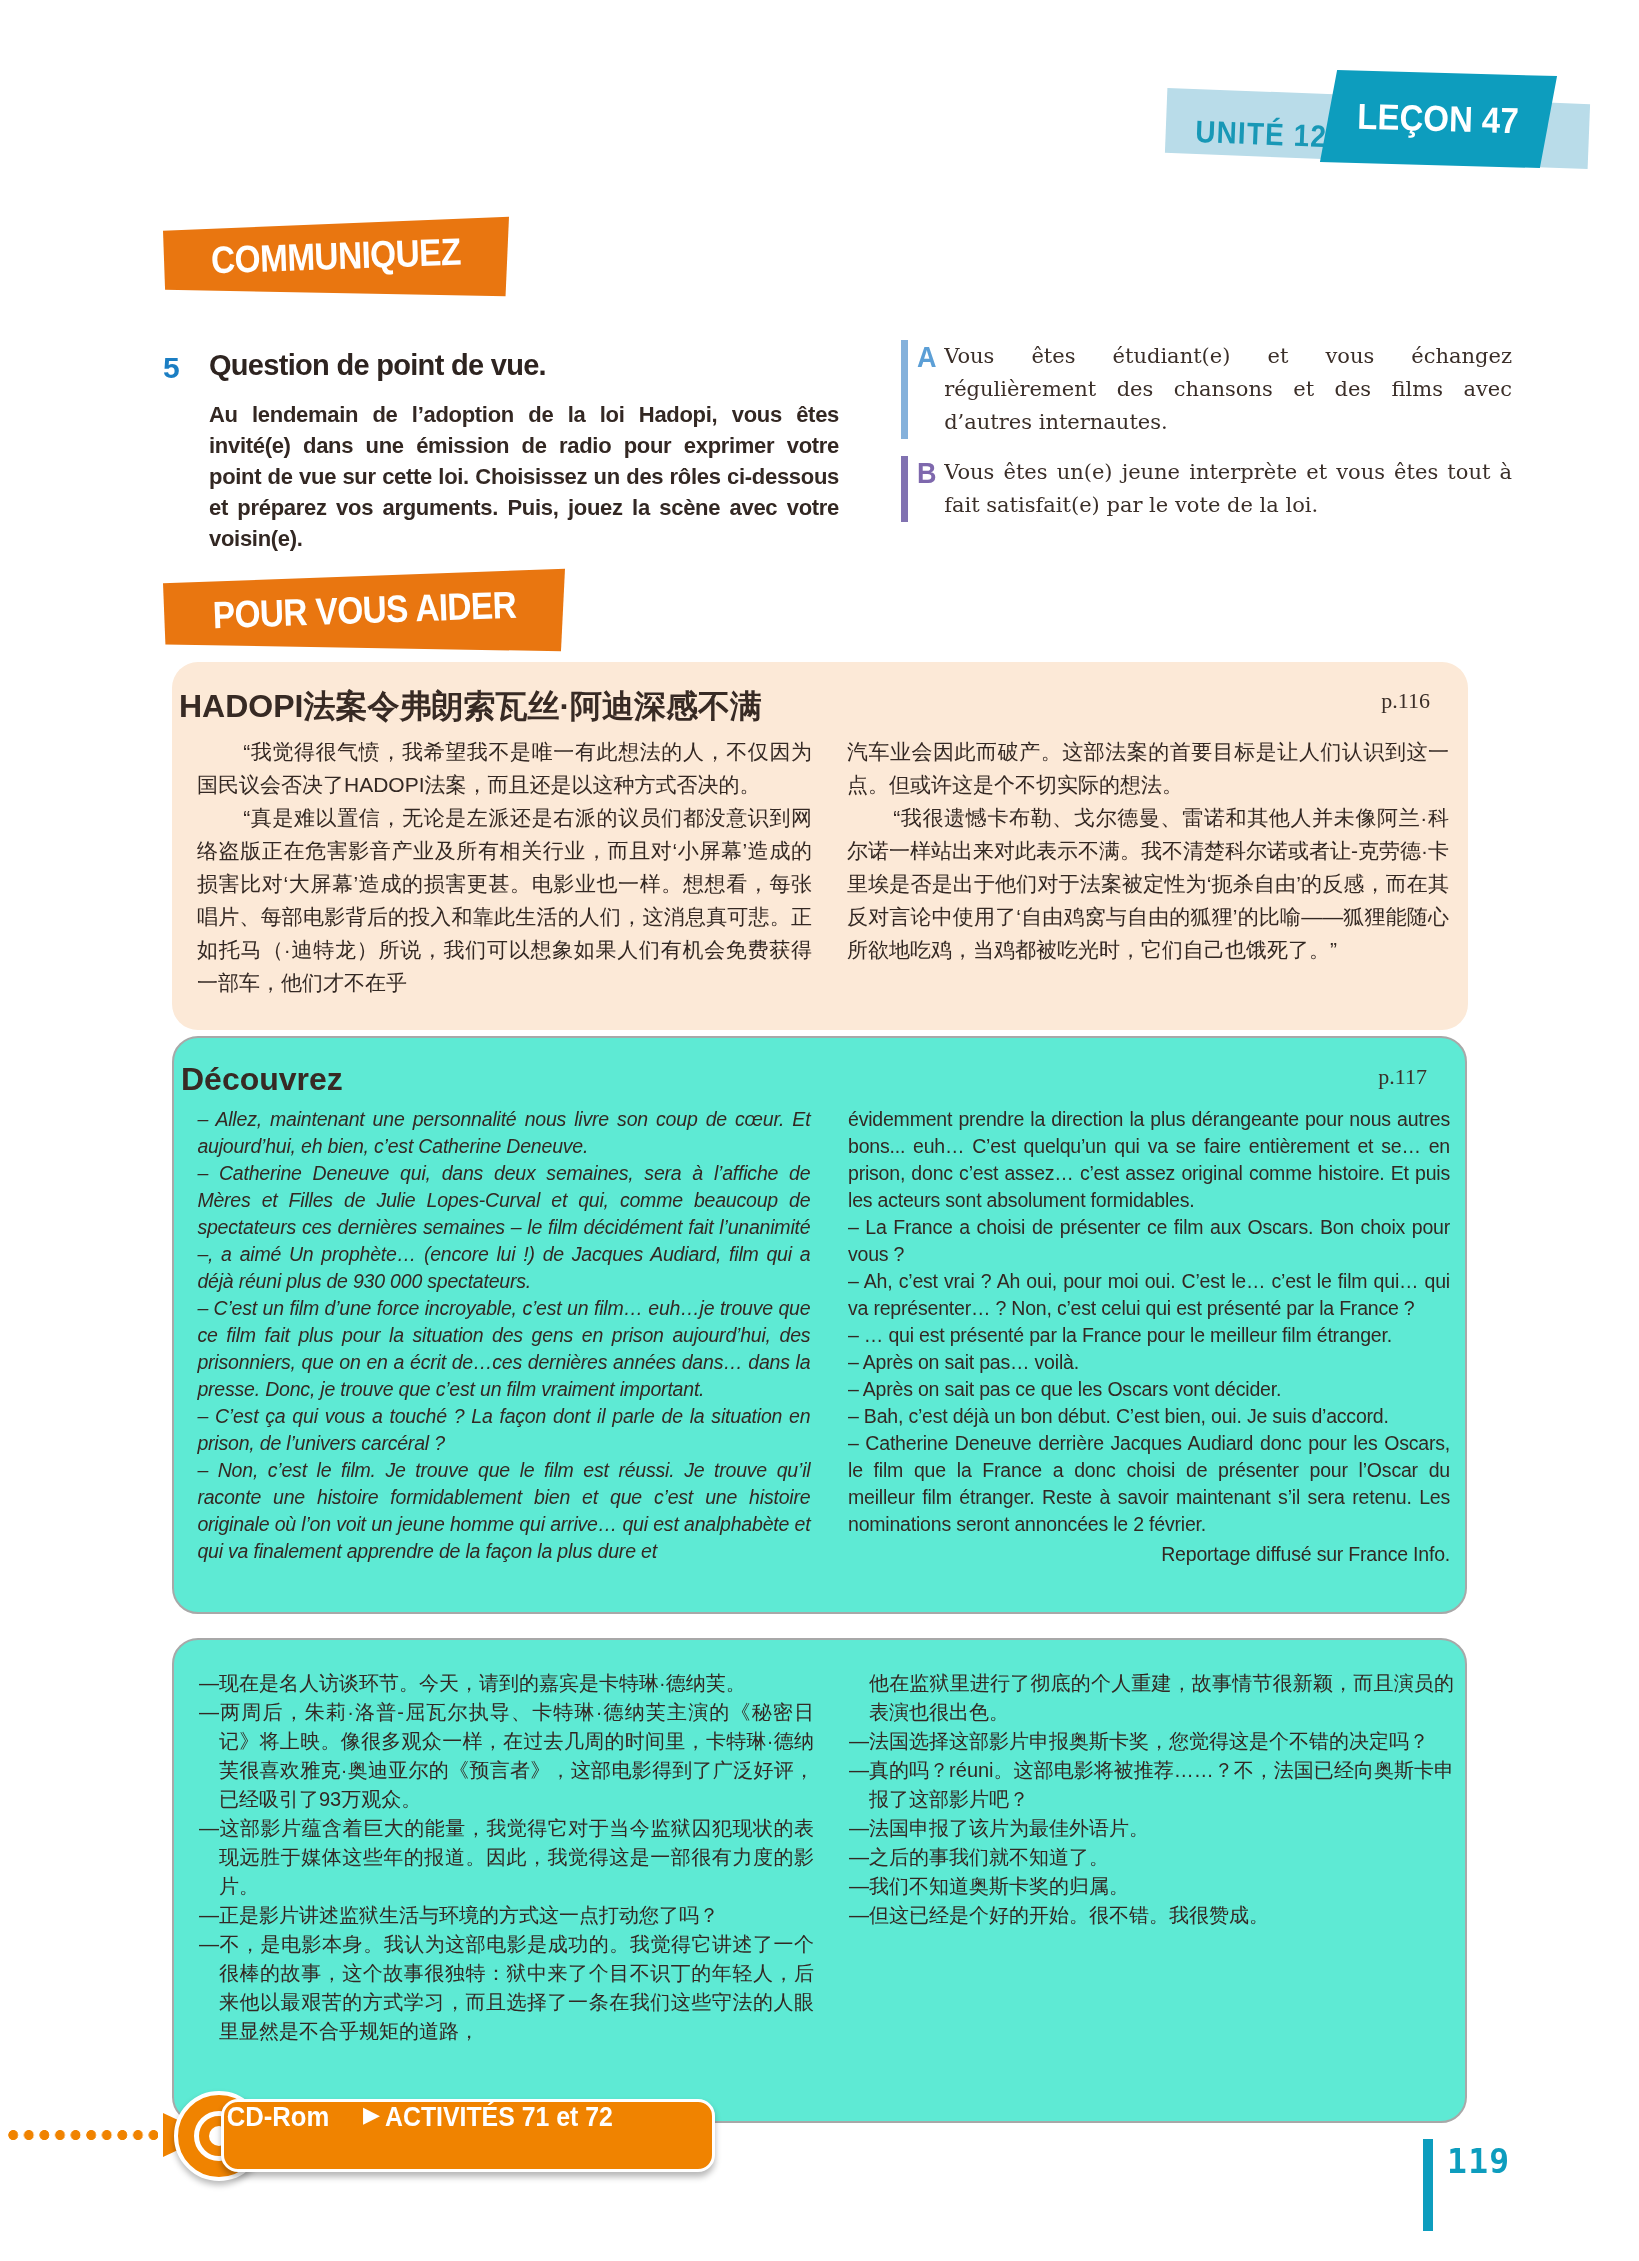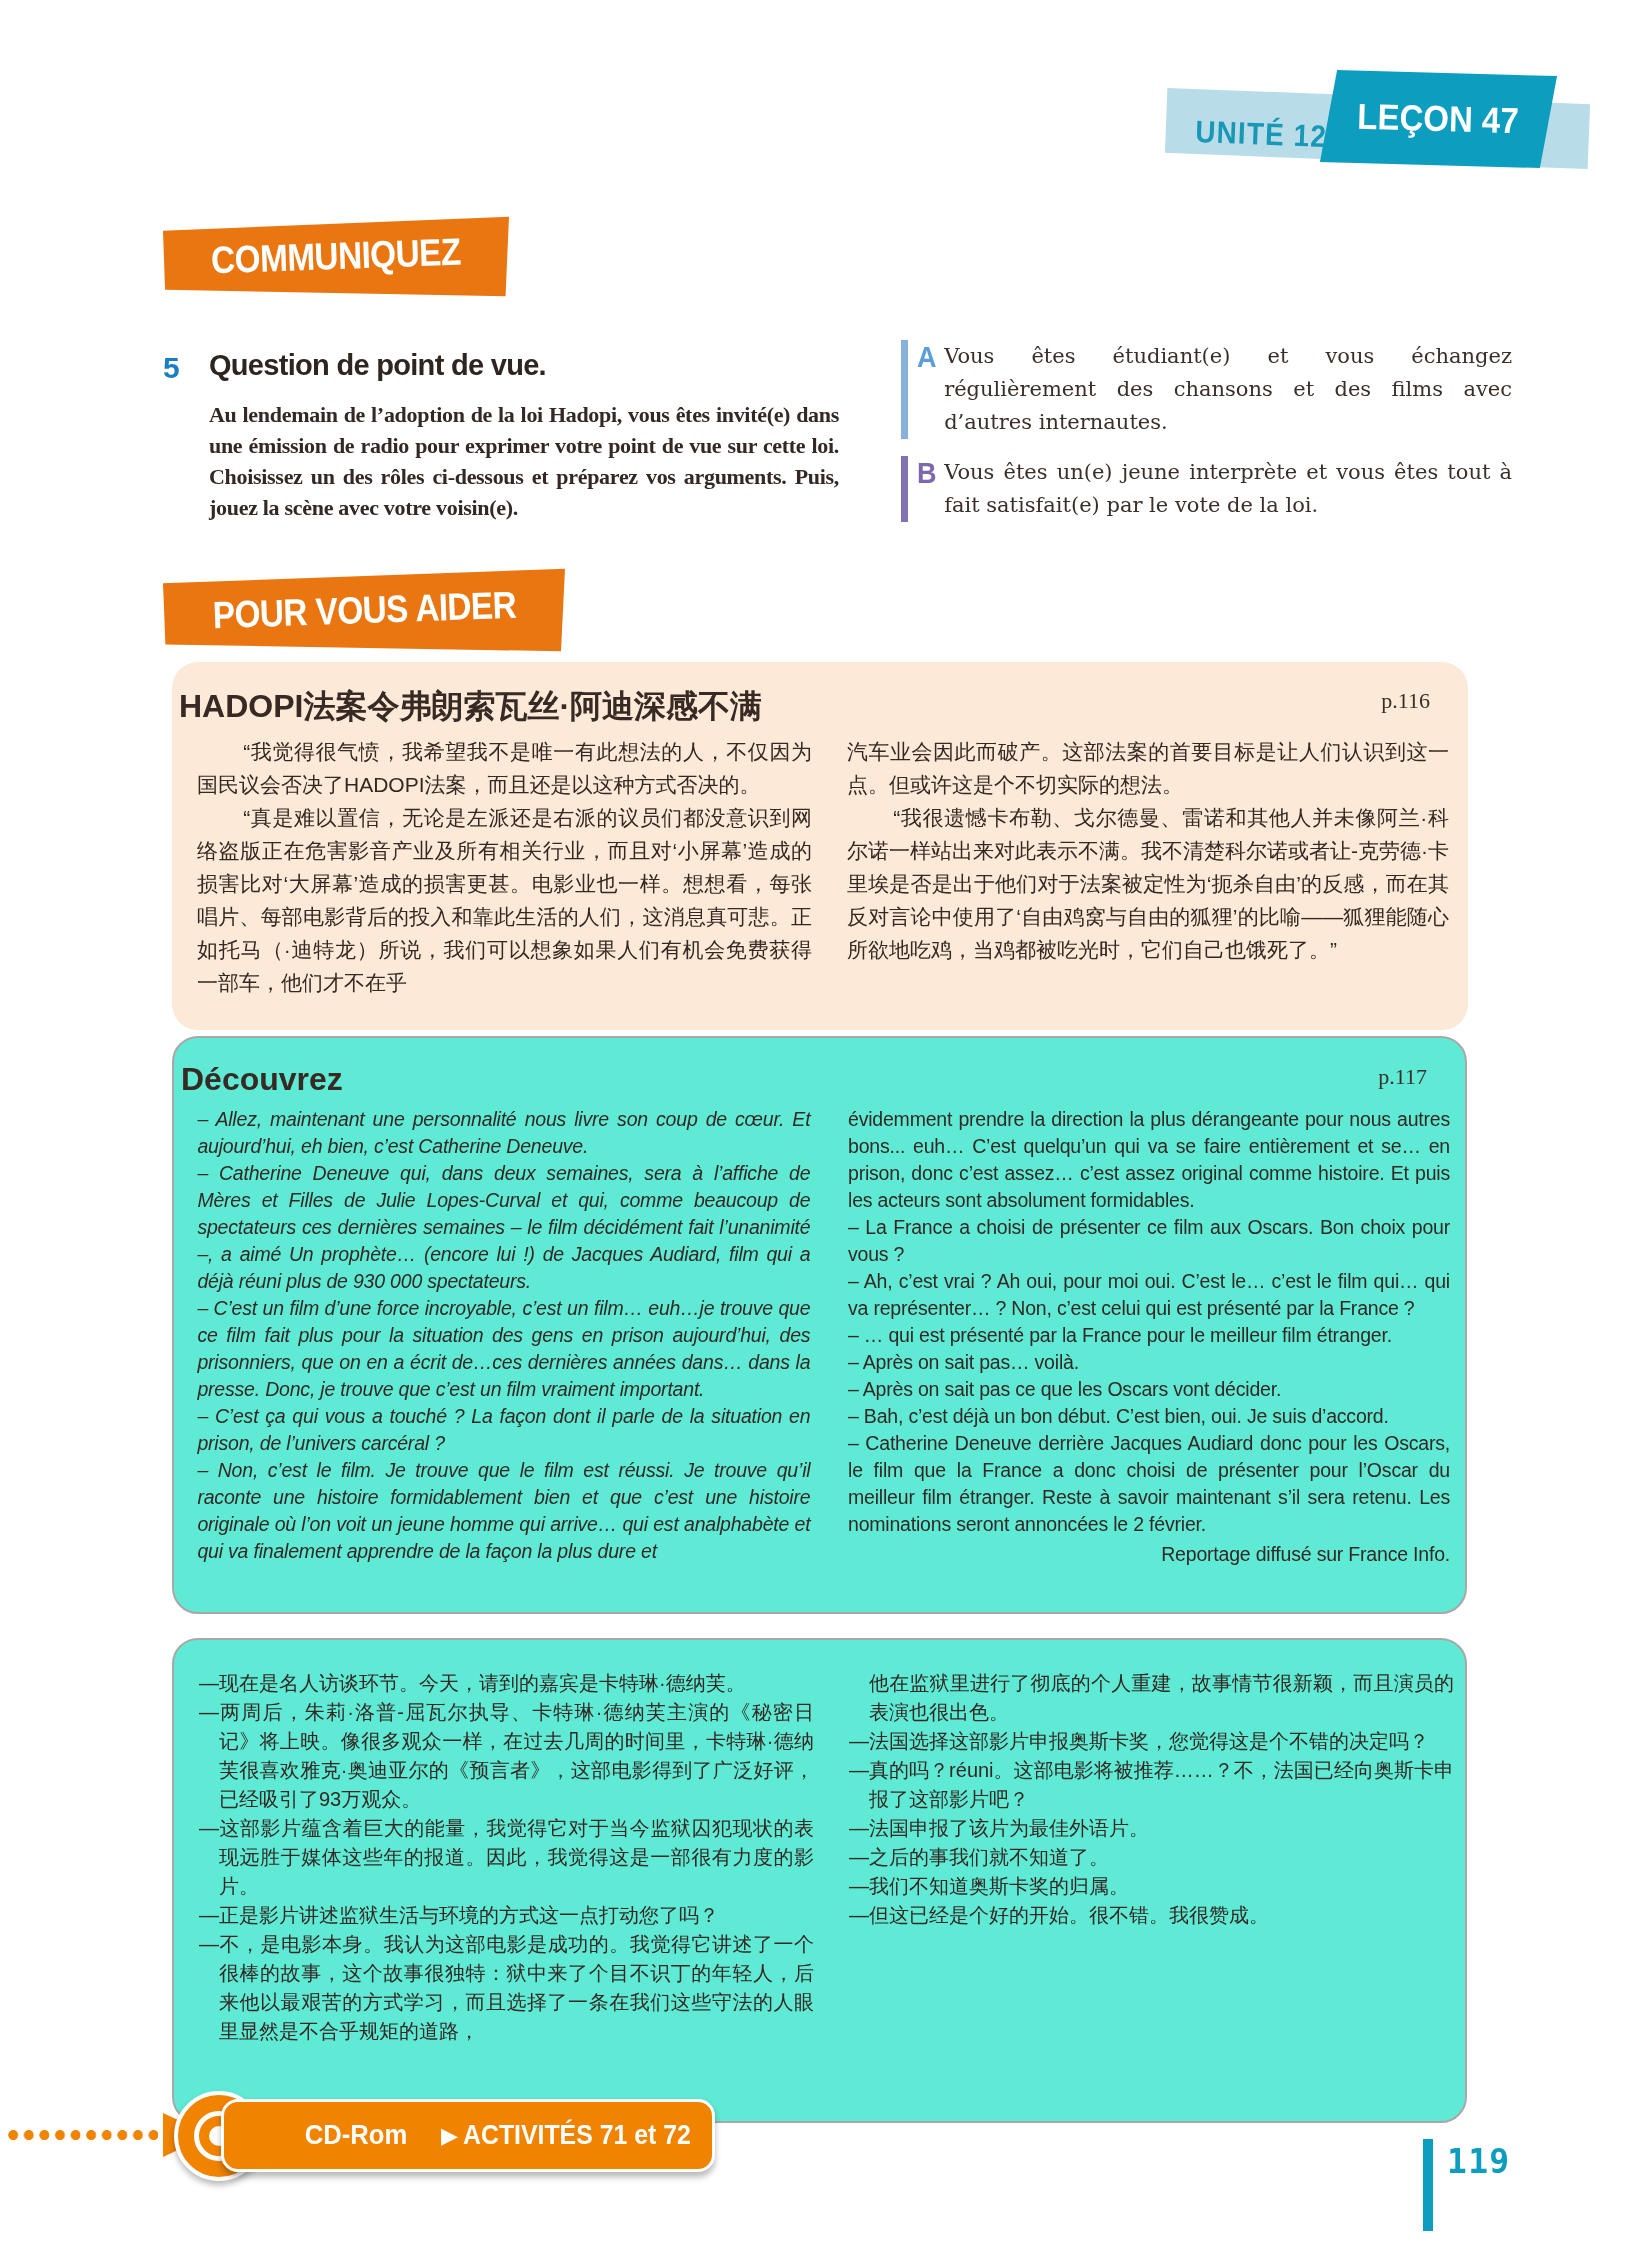--- a/index.html
+++ b/index.html
@@ -24,21 +24,21 @@
   .banner-com{left:163px;top:215px;width:346px;height:83px;}
   .banner-aid{left:163px;top:567px;width:402px;height:86px;}
   .banner-text{color:#ffffff;font-weight:bold;font-size:38px;transform:rotate(-2deg) scaleX(.88);
                letter-spacing:-0.7px;white-space:nowrap;}
 
   
   .sec-num{position:absolute;left:163px;top:351px;font-size:30px;font-weight:bold;color:#1B7EC3;}
   .sec-title{position:absolute;left:209px;top:349px;font-size:29px;font-weight:bold;color:#2E2420;
              letter-spacing:-0.7px;white-space:nowrap;}
   .sec-body{position:absolute;left:209px;top:399px;width:630px;font-size:22px;font-weight:bold;
-            line-height:31px;color:#332823;text-align:justify;letter-spacing:-0.3px;font-family:Liberation Serif, serif;}
+            line-height:31px;color:#332823;text-align:justify;letter-spacing:-0.3px;}
 
   
   .roles{position:absolute;left:901px;top:340px;width:611px;}
   .role{display:flex;margin-bottom:17px;}
   .role-bar{width:7.2px;flex:0 0 7.2px;margin-right:7.8px;}
   .bar-a{background:#85B1DB;}
   .bar-b{background:#8172B1;}
   .role-letter{font-weight:bold;font-size:30px;line-height:33px;margin-right:6.5px;transform:scaleX(.9);}
   .letter-a{color:#5C9FD6;}
   .letter-b{color:#7E68AD;}
@@ -76,21 +76,21 @@
   
   .dots{position:absolute;left:7.8px;top:2129px;width:150px;height:11.7px;
         background:radial-gradient(circle at 5.2px 5.9px,#F08300 4.6px,transparent 5.2px);
         background-size:15.6px 11.7px;background-repeat:repeat-x;}
   .arrow-tri{position:absolute;left:163px;top:2113px;width:0;height:0;
              border-top:22px solid transparent;border-bottom:22px solid transparent;
              border-left:47px solid #F08300;}
   .cdrom-banner{position:absolute;left:221px;top:2099px;width:494px;height:73px;
                 background:#F08300;border:3.9px solid #ffffff;border-radius:17px;
                 box-shadow:0 4.6px 6.5px rgba(0,0,0,.28);
-                display:flex;align-items:center;padding-left:78px;box-sizing:border-box;}
+                display:flex;align-items:flex-start;box-sizing:border-box;}
   .cd-icon{position:absolute;left:174px;top:2091px;width:90px;height:90px;border-radius:50%;
            background:#F08300;border:4.6px solid #ffffff;box-shadow:0 3.9px 5.9px rgba(0,0,0,.28);
            box-sizing:border-box;}
   .cd-icon::before{content:'';position:absolute;inset:15.6px;border-radius:50%;
                    border:5.2px solid #ffffff;}
   .cd-icon::after{content:'';position:absolute;inset:31px;border-radius:50%;background:#ffffff;}
   .cd-label{color:#ffffff;font-weight:bold;font-size:27px;margin-right:31px;transform:scaleX(.95);}
   .play-icon{color:#ffffff;font-size:22px;margin-right:5.2px;}
   .cd-acts{color:#ffffff;font-weight:bold;font-size:27px;transform:scaleX(.92);
            transform-origin:left center;white-space:nowrap;}

